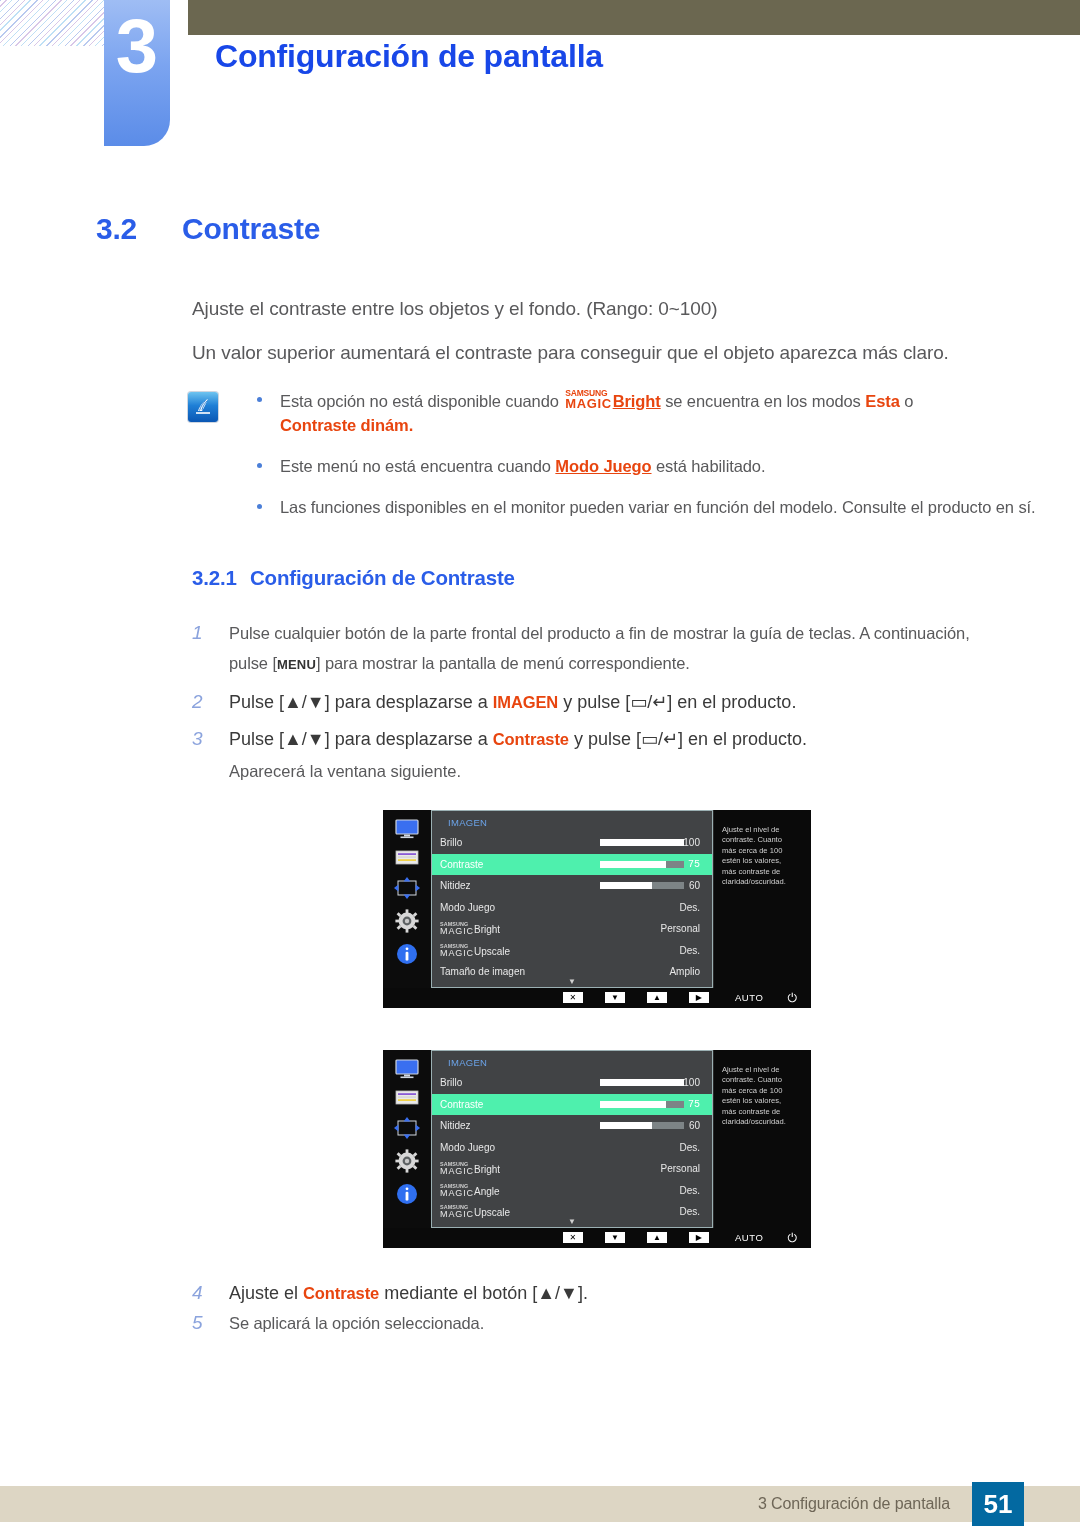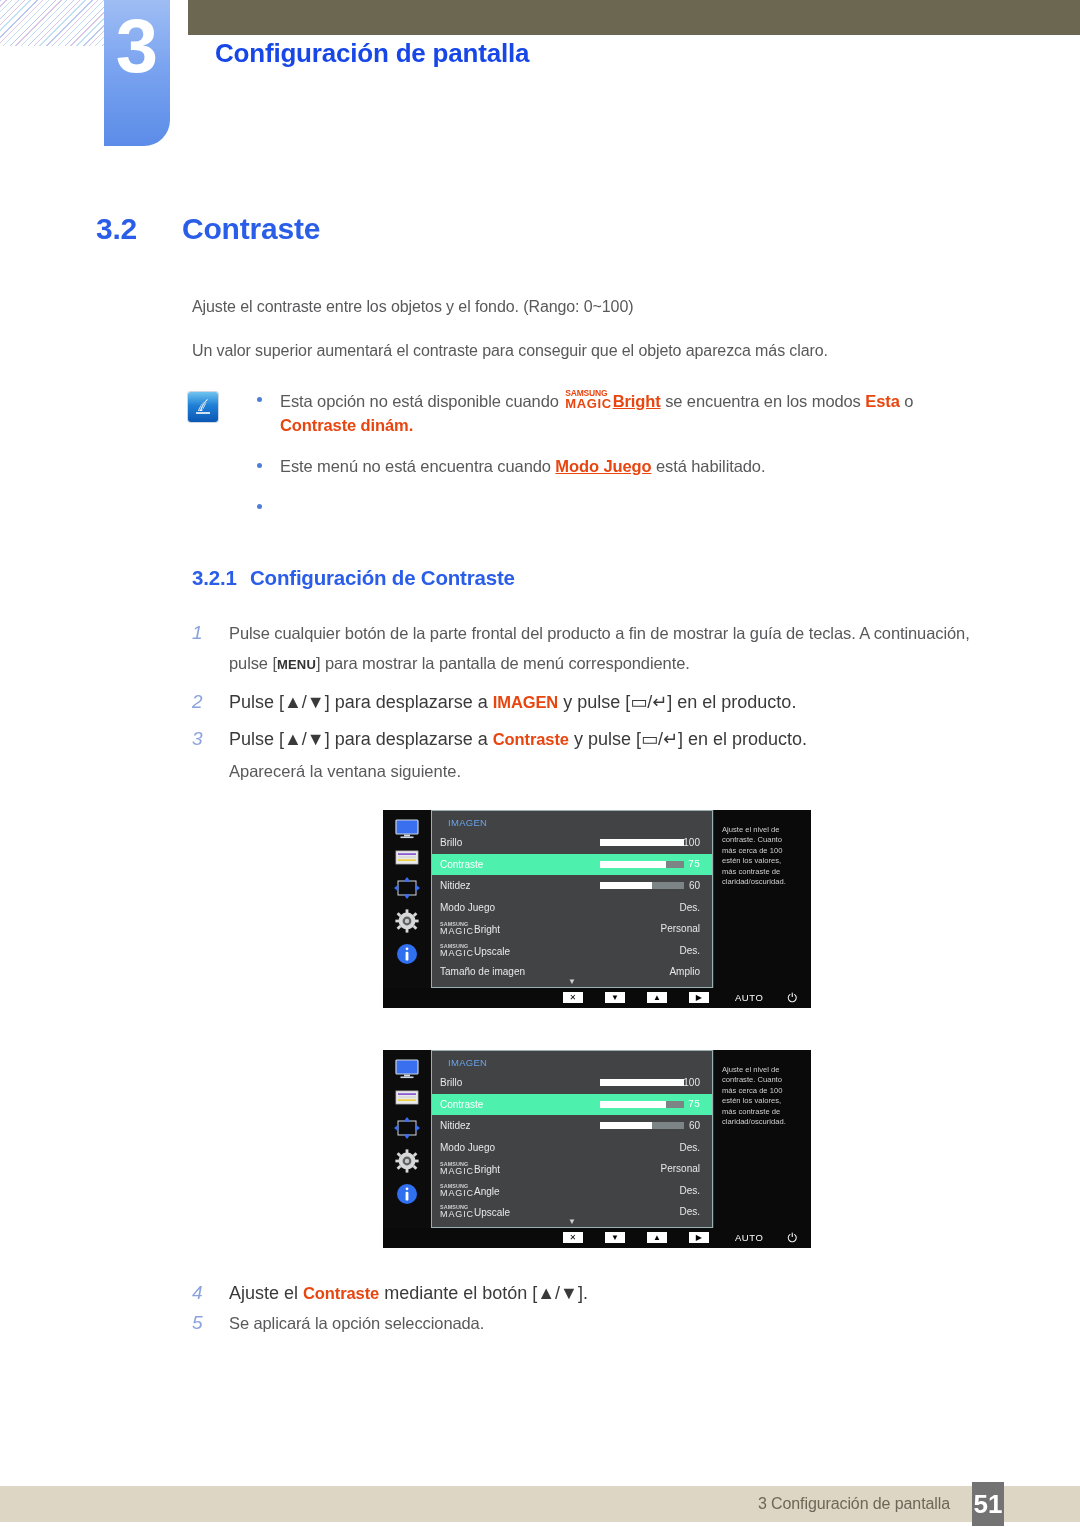--- a/index.html
+++ b/index.html
@@ -31,33 +31,33 @@
     border-bottom-right-radius:26px;
   }
   .hdr-tab-num{
     position:absolute;left:0;top:8px;width:66px;
     text-align:center;color:#ffffff;
     font-size:76px;font-weight:bold;line-height:1;
     font-family:"Liberation Sans","DejaVu Sans",sans-serif;
   }
   .hdr-title{
     position:absolute;left:215px;top:38px;
-    color:#1847e8;font-size:26px;font-weight:bold;letter-spacing:-0.2px;
+    color:#1847e8;font-size:32px;font-weight:bold;letter-spacing:-0.2px;
   }
 
   
   .sec-h2{
     position:absolute;left:96px;top:212px;
     color:#2a5de8;font-weight:bold;font-size:30px;letter-spacing:-0.2px;
   }
   .sec-h2 .num{display:inline-block;width:86px;}
 
   
   .para{
-    position:absolute;color:#59595b;font-size:16px;letter-spacing:-0.1px;
+    position:absolute;color:#59595b;font-size:19px;letter-spacing:-0.1px;
   }
   #para1{left:192px;top:298px;}
   #para2{left:192px;top:342px;}
 
   
   .note-icon{
     position:absolute;left:188px;top:392px;width:30px;height:30px;
     border-radius:3px;
     background:linear-gradient(180deg,#6ec4f0 0%,#1f7fd6 45%,#0a57b4 100%);
     box-shadow:0 0 0 1px #cfd6e0;
@@ -179,22 +179,22 @@
   
   .ftr-bar{
     position:absolute;left:0;top:1486px;width:1080px;height:36px;
     background:#ddd6c4;
   }
   .ftr-txt{
     position:absolute;right:130px;top:1495px;
     color:#6e6657;font-size:16px;letter-spacing:-0.1px;
   }
   .ftr-page{
-    position:absolute;left:972px;top:1482px;width:32px;height:44px;
-    background:#737373;color:#ffffff;font-size:26px;font-weight:bold;
+    position:absolute;left:972px;top:1482px;width:52px;height:44px;
+    background:#0369a1;color:#ffffff;font-size:26px;font-weight:bold;
     display:flex;align-items:center;justify-content:center;
   }
 </style>
 </head>
 <body>
 
 <div class="hdr-stripes"></div>
 <div class="hdr-bar"></div>
 <div class="hdr-tab">
   <div class="hdr-tab-num">3</div>
@@ -218,21 +218,21 @@
 </div>
 
 <div class="bullets">
   <div class="bl">
     <span class="dot"></span><span>Esta opción no está disponible cuando </span><span class="magic"><span class="s">SAMSUNG</span><span class="m">MAGIC</span></span><span class="red-u">Bright</span><span> se encuentra en los modos </span><span class="red-b">Esta</span><span> o </span><br><span class="red-b">Contraste dinám.</span>
   </div>
   <div class="bl">
     <span class="dot"></span><span>Este menú no está encuentra cuando </span><span class="red-u">Modo Juego</span><span> está habilitado.</span>
   </div>
   <div class="bl">
-    <span class="dot"></span>
+    <span class="dot"></span><span>Las funciones disponibles en el monitor pueden variar en función del modelo. Consulte el producto en sí.</span>
   </div>
 </div>
 
 <div class="sec-h3">
   <span class="num">3.2.1</span><span>Configuración de Contraste</span>
 </div>
 
 <div class="steps">
   <div class="step">
     <span class="n">1</span><span>Pulse cualquier botón de la parte frontal del producto a fin de mostrar la guía de teclas. A continuación, pulse [</span><span class="menukey">MENU</span><span>] para mostrar la pantalla de menú correspondiente.</span>

